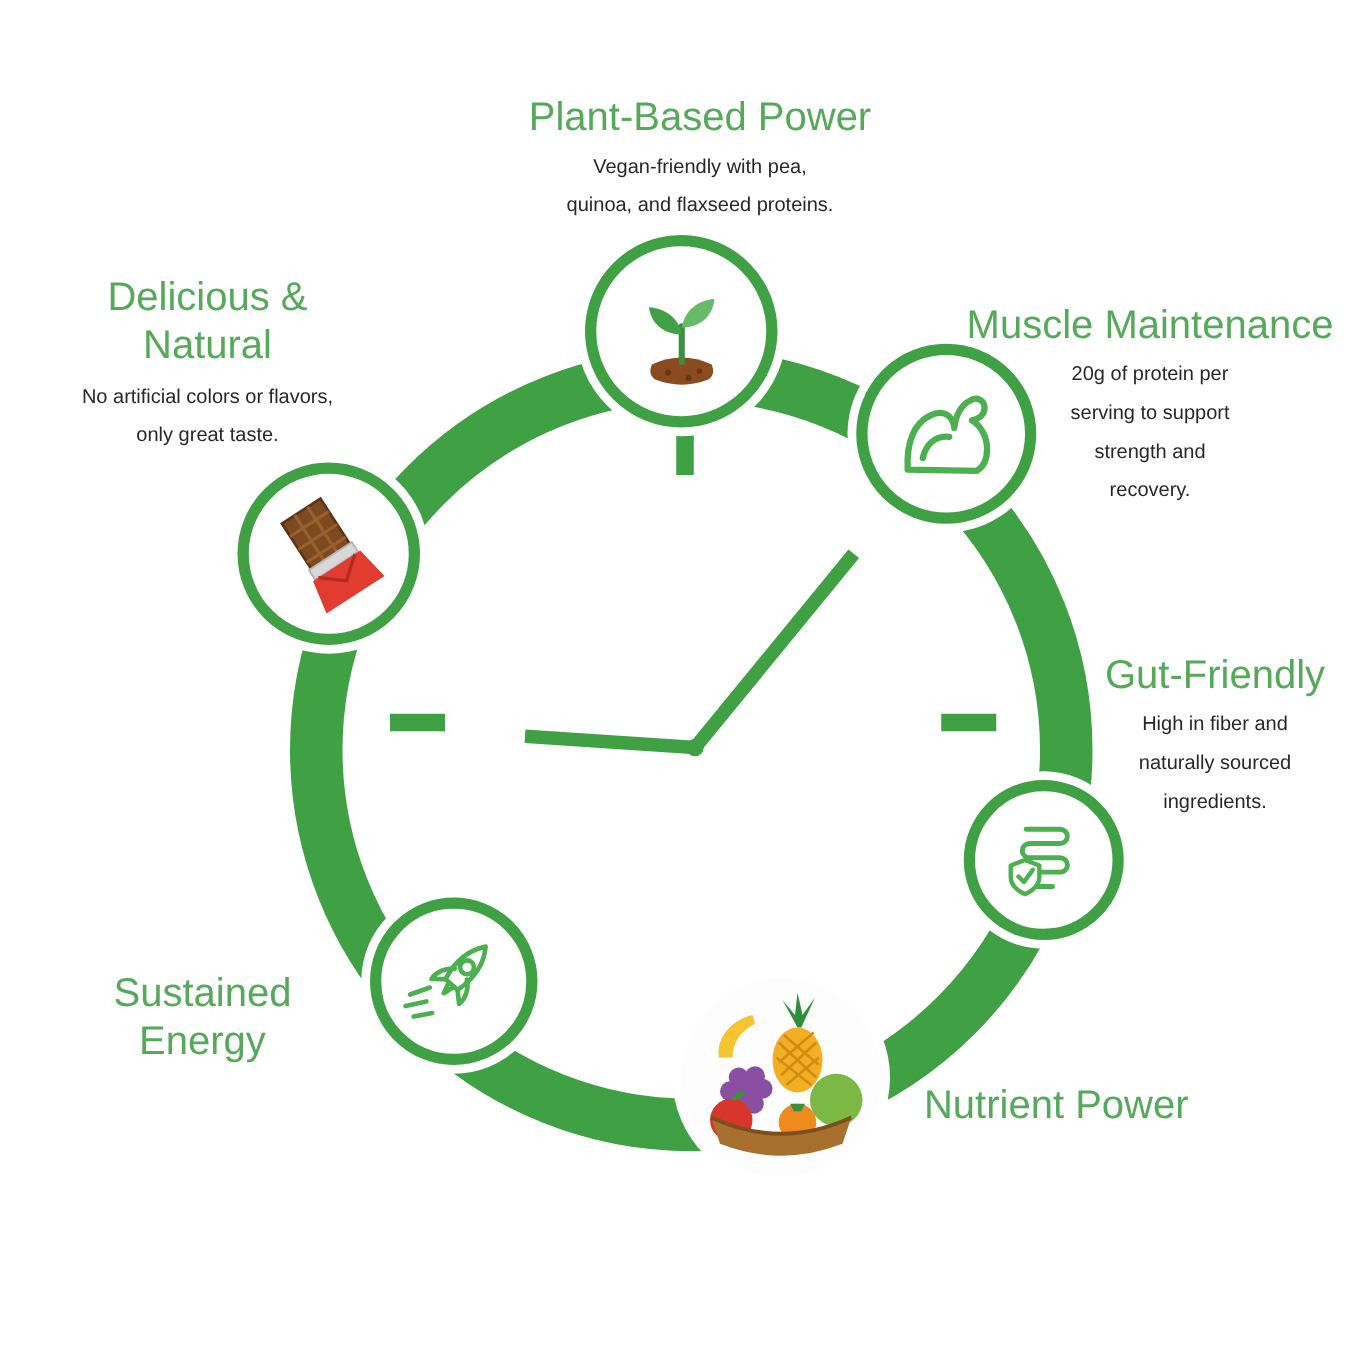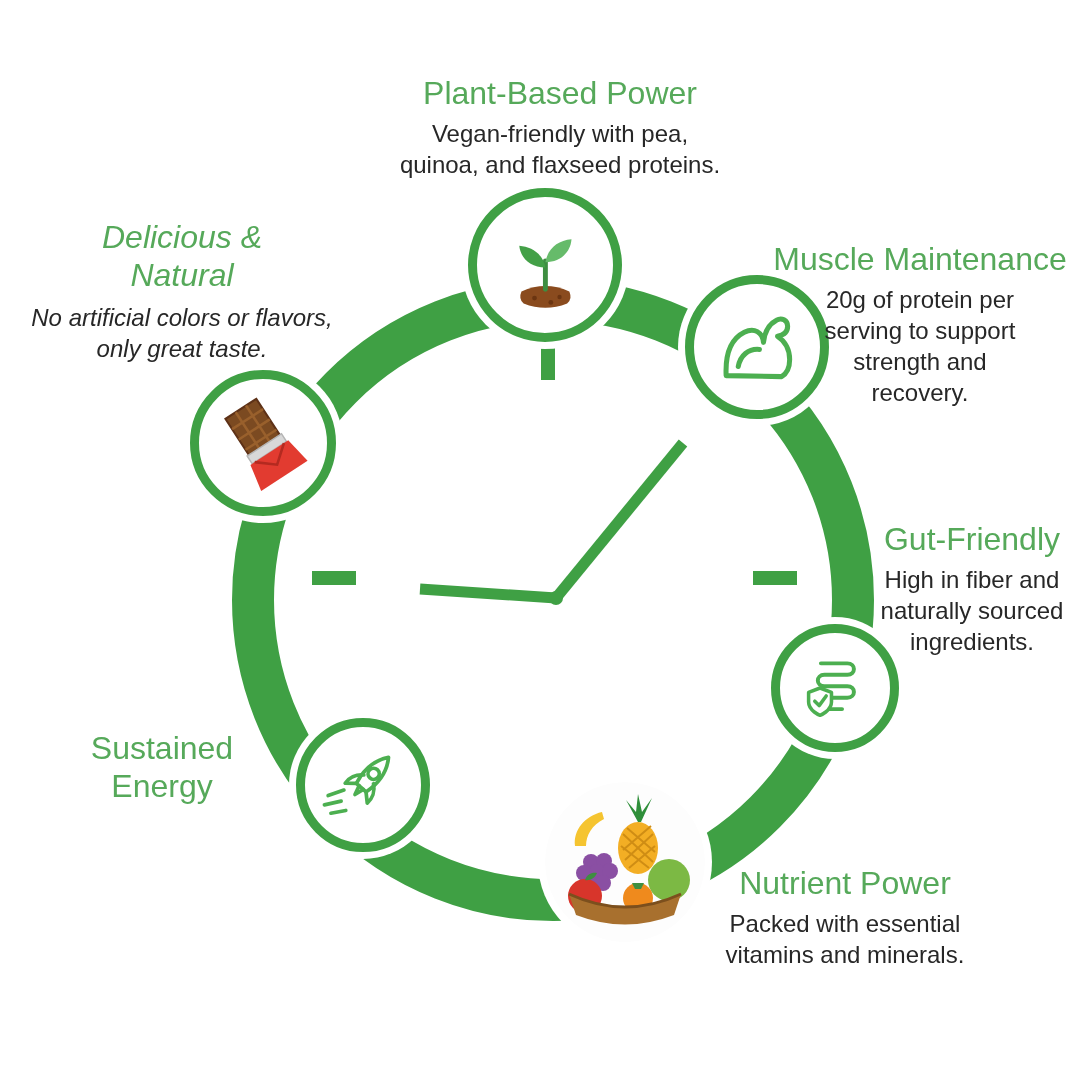--- a/index.html
+++ b/index.html
@@ -32,30 +32,30 @@
   #ic-rocket  { left:296px; top:718px; width:134px; height:134px; }
   #ic-fruits  { left:545px; top:782px; width:160px; height:160px; border:none; overflow:hidden; }
   #ic-fruits svg{ width:100%; height:100%; }
 
   .feature{ position:absolute; text-align:center; }
   .feature .title{
     font-size:32px; line-height:38px; color:var(--green-heading);
     white-space:pre; 
   }
   .feature .desc{
-    font-size:24px; line-height:31px; color:var(--text-dark);
+    font-size:16px; line-height:31px; color:var(--text-dark);
     white-space:pre; margin-top:6px;
   }
   #f-plant     { left:360px; top:74px;  width:400px; }
-  #f-delicious { left:16px;   top:218px; width:332px;font-style:italic; }
+  #f-delicious { left:0px;   top:218px; width:332px; }
   #f-delicious .desc{ margin-top:8px; }
   #f-muscle    { left:750px; top:240px; width:340px; }
   #f-gut       { left:817px; top:520px; width:310px; }
   #f-nutrient  { left:685px; top:864px; width:320px; }
-  #f-sustained { left:7px;   top:729px; width:310px; }
+  #f-sustained { left:7px;   top:775px; width:310px; }
 
   .g-line{ stroke:var(--green-icon); fill:none; stroke-linecap:round; stroke-linejoin:round; }
 </style>
 </head>
 <body>
 
 <div class="canvas">
 
   <svg class="clock" viewBox="0 0 1080 1080">
     <circle cx="553" cy="600" r="300" fill="none" stroke="var(--green-ring)" stroke-width="42"></circle>
@@ -169,22 +169,20 @@
 
   <div class="feature" id="f-gut">
     <div class="title">Gut-Friendly</div>
     <div class="desc">High in fiber and
 naturally sourced
 ingredients.</div>
   </div>
 
   <div class="feature" id="f-nutrient">
     <div class="title">Nutrient Power</div>
-    <div class="desc">Packed with essential
-vitamins and minerals.</div>
   </div>
 
   <div class="feature" id="f-sustained">
     <div class="title">Sustained
 Energy</div>
   </div>
 
   <div class="feature" id="f-delicious">
     <div class="title">Delicious &amp;
 Natural</div>

